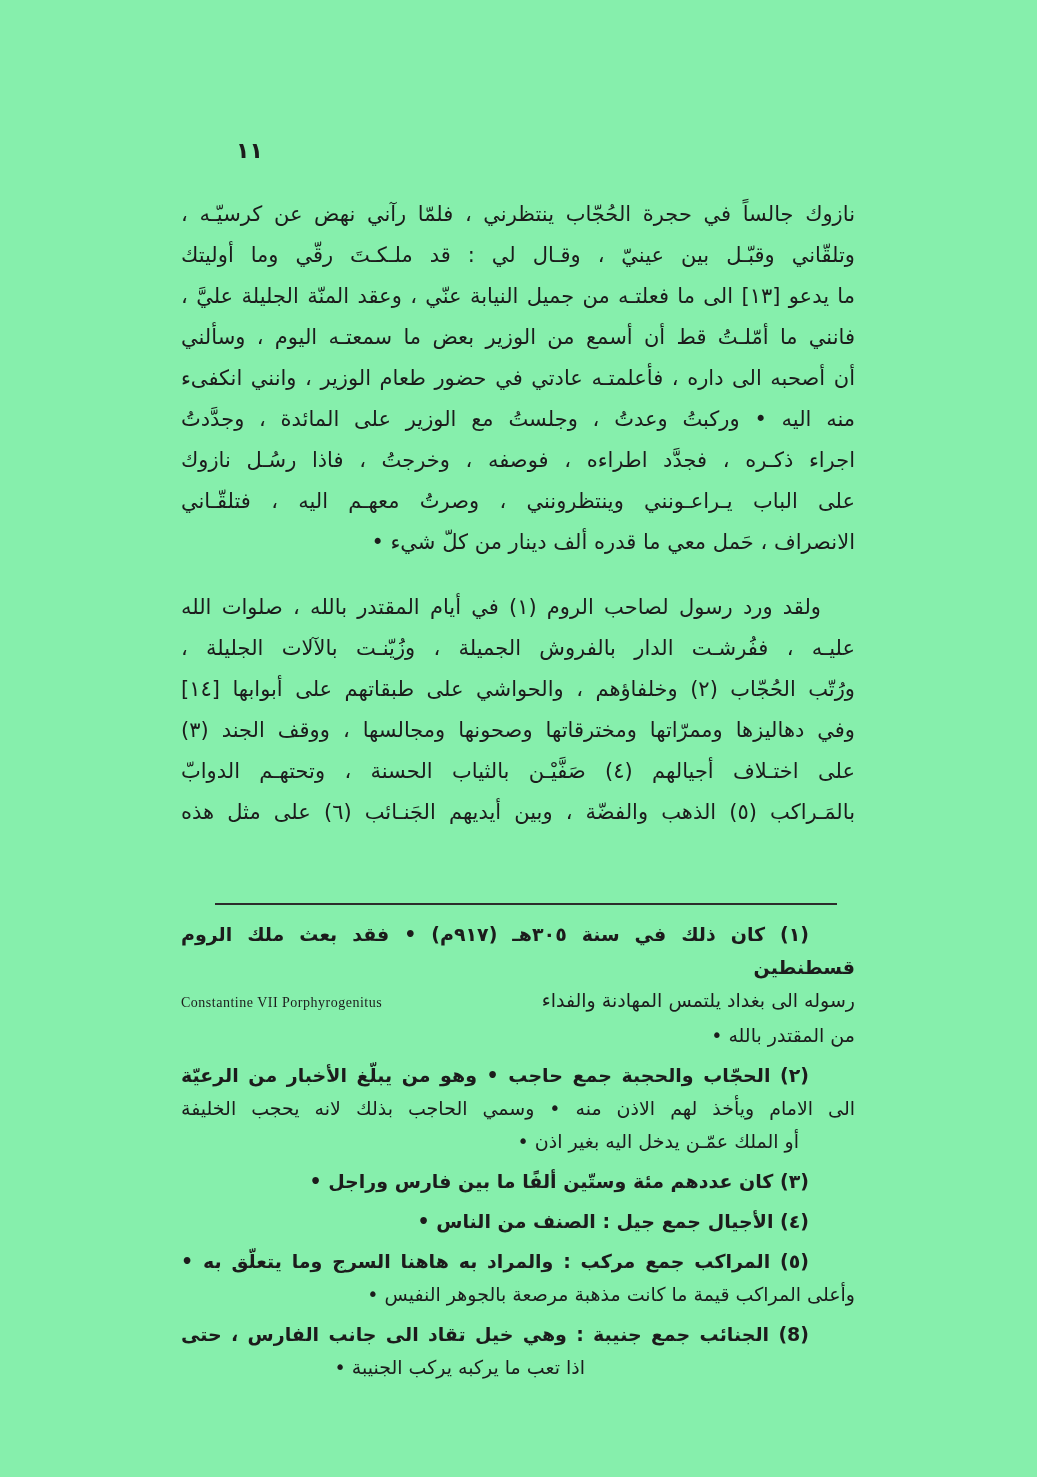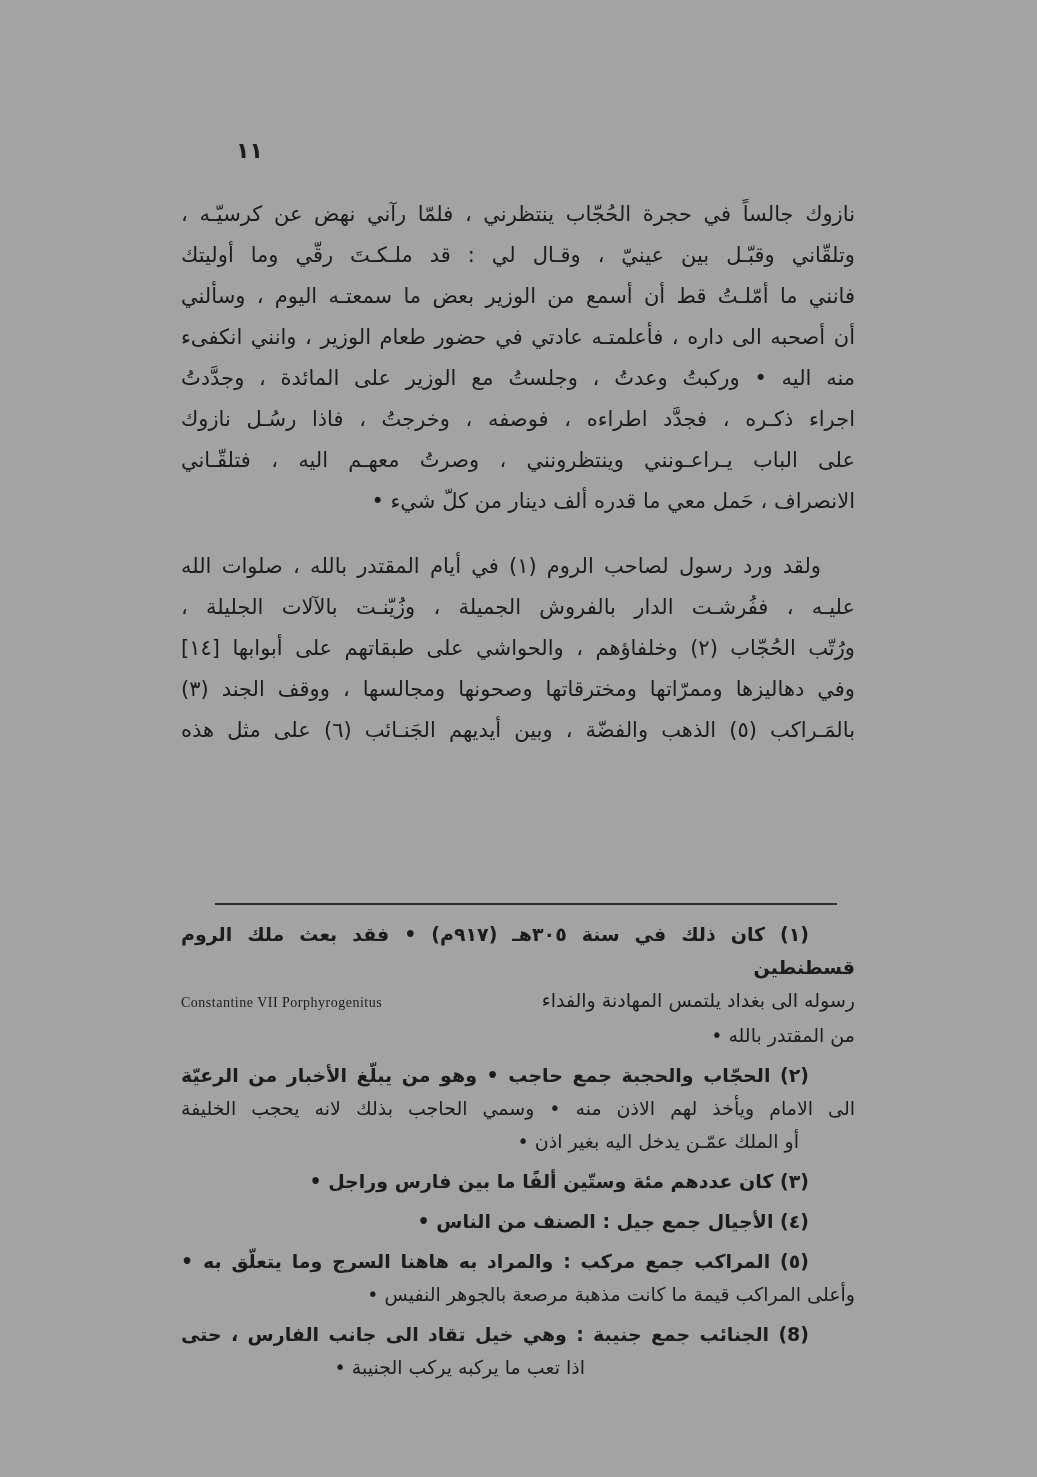--- a/index.html
+++ b/index.html
@@ -1,20 +1,20 @@
 <!DOCTYPE html>
 <html lang="ar"><head>
 <meta charset="utf-8">
 <style>
   html,body{margin:0;padding:0;background:#e9e7e2;}
   .page{
     position:relative;
     width:1037px;height:1477px;
     margin:0 auto;
-    background:#a3a3a3;
+    background:#86efac;
     color:#1c1c1c;
     font-family:"DejaVu Sans",sans-serif;
     direction:rtl;
     overflow:hidden;
     box-shadow:0 0 6px rgba(0,0,0,.25);
   }
   .page-number{
     position:absolute;top:138px;left:236px;
     font-size:22px;font-weight:bold;letter-spacing:2px;
   }
@@ -53,33 +53,35 @@
 
 <div class="page">
 
   <div class="page-number">١١</div>
 
   <div class="text-block">
 
     <div class="para">
       <div class="line just">نازوك جالساً في حجرة الحُجّاب ينتظرني ، فلمّا رآني نهض عن كرسيّـه ،</div>
       <div class="line just">وتلقّاني وقبّـل بين عينيّ ، وقـال لي : قد ملـكـتَ رقّي وما أوليتك</div>
+      <div class="line just">ما يدعو [١٣] الى ما فعلتـه من جميل النيابة عنّي ، وعقد المنّة الجليلة عليَّ ،</div>
       <div class="line just">فانني ما أمّلـتُ قط أن أسمع من الوزير بعض ما سمعتـه اليوم ، وسألني</div>
       <div class="line just">أن أصحبه الى داره ، فأعلمتـه عادتي في حضور طعام الوزير ، وانني انكفىء</div>
       <div class="line just">منه اليه • وركبتُ وعدتُ ، وجلستُ مع الوزير على المائدة ، وجدَّدتُ</div>
       <div class="line just">اجراء ذكـره ، فجدَّد اطراءه ، فوصفه ، وخرجتُ ، فاذا رسُـل نازوك</div>
       <div class="line just">على الباب يـراعـونني وينتظرونني ، وصرتُ معهـم اليه ، فتلقّـاني</div>
       <div class="line nat">الانصراف ، حَمل معي ما قدره ألف دينار من كلّ شيء •</div>
     </div>
 
     <div class="para para2">
       <div class="line just indent-first">ولقد ورد رسول لصاحب الروم (١) في أيام المقتدر بالله ، صلوات الله</div>
       <div class="line just">عليـه ، ففُرشـت الدار بالفروش الجميلة ، وزُيّنـت بالآلات الجليلة ،</div>
       <div class="line just">ورُتّب الحُجّاب (٢) وخلفاؤهم ، والحواشي على طبقاتهم على أبوابها [١٤]</div>
       <div class="line just">وفي دهاليزها وممرّاتها ومخترقاتها وصحونها ومجالسها ، ووقف الجند (٣)</div>
+      <div class="line just">على اختـلاف أجيالهم (٤) صَفَّيْـن بالثياب الحسنة ، وتحتهـم الدوابّ</div>
       <div class="line just">بالمَـراكب (٥) الذهب والفضّة ، وبين أيديهم الجَنـائب (٦) على مثل هذه</div>
     </div>
 
   </div>
 
   <div class="footnote-sep"></div>
 
   <div class="footnotes">
 
     <div class="fn">

